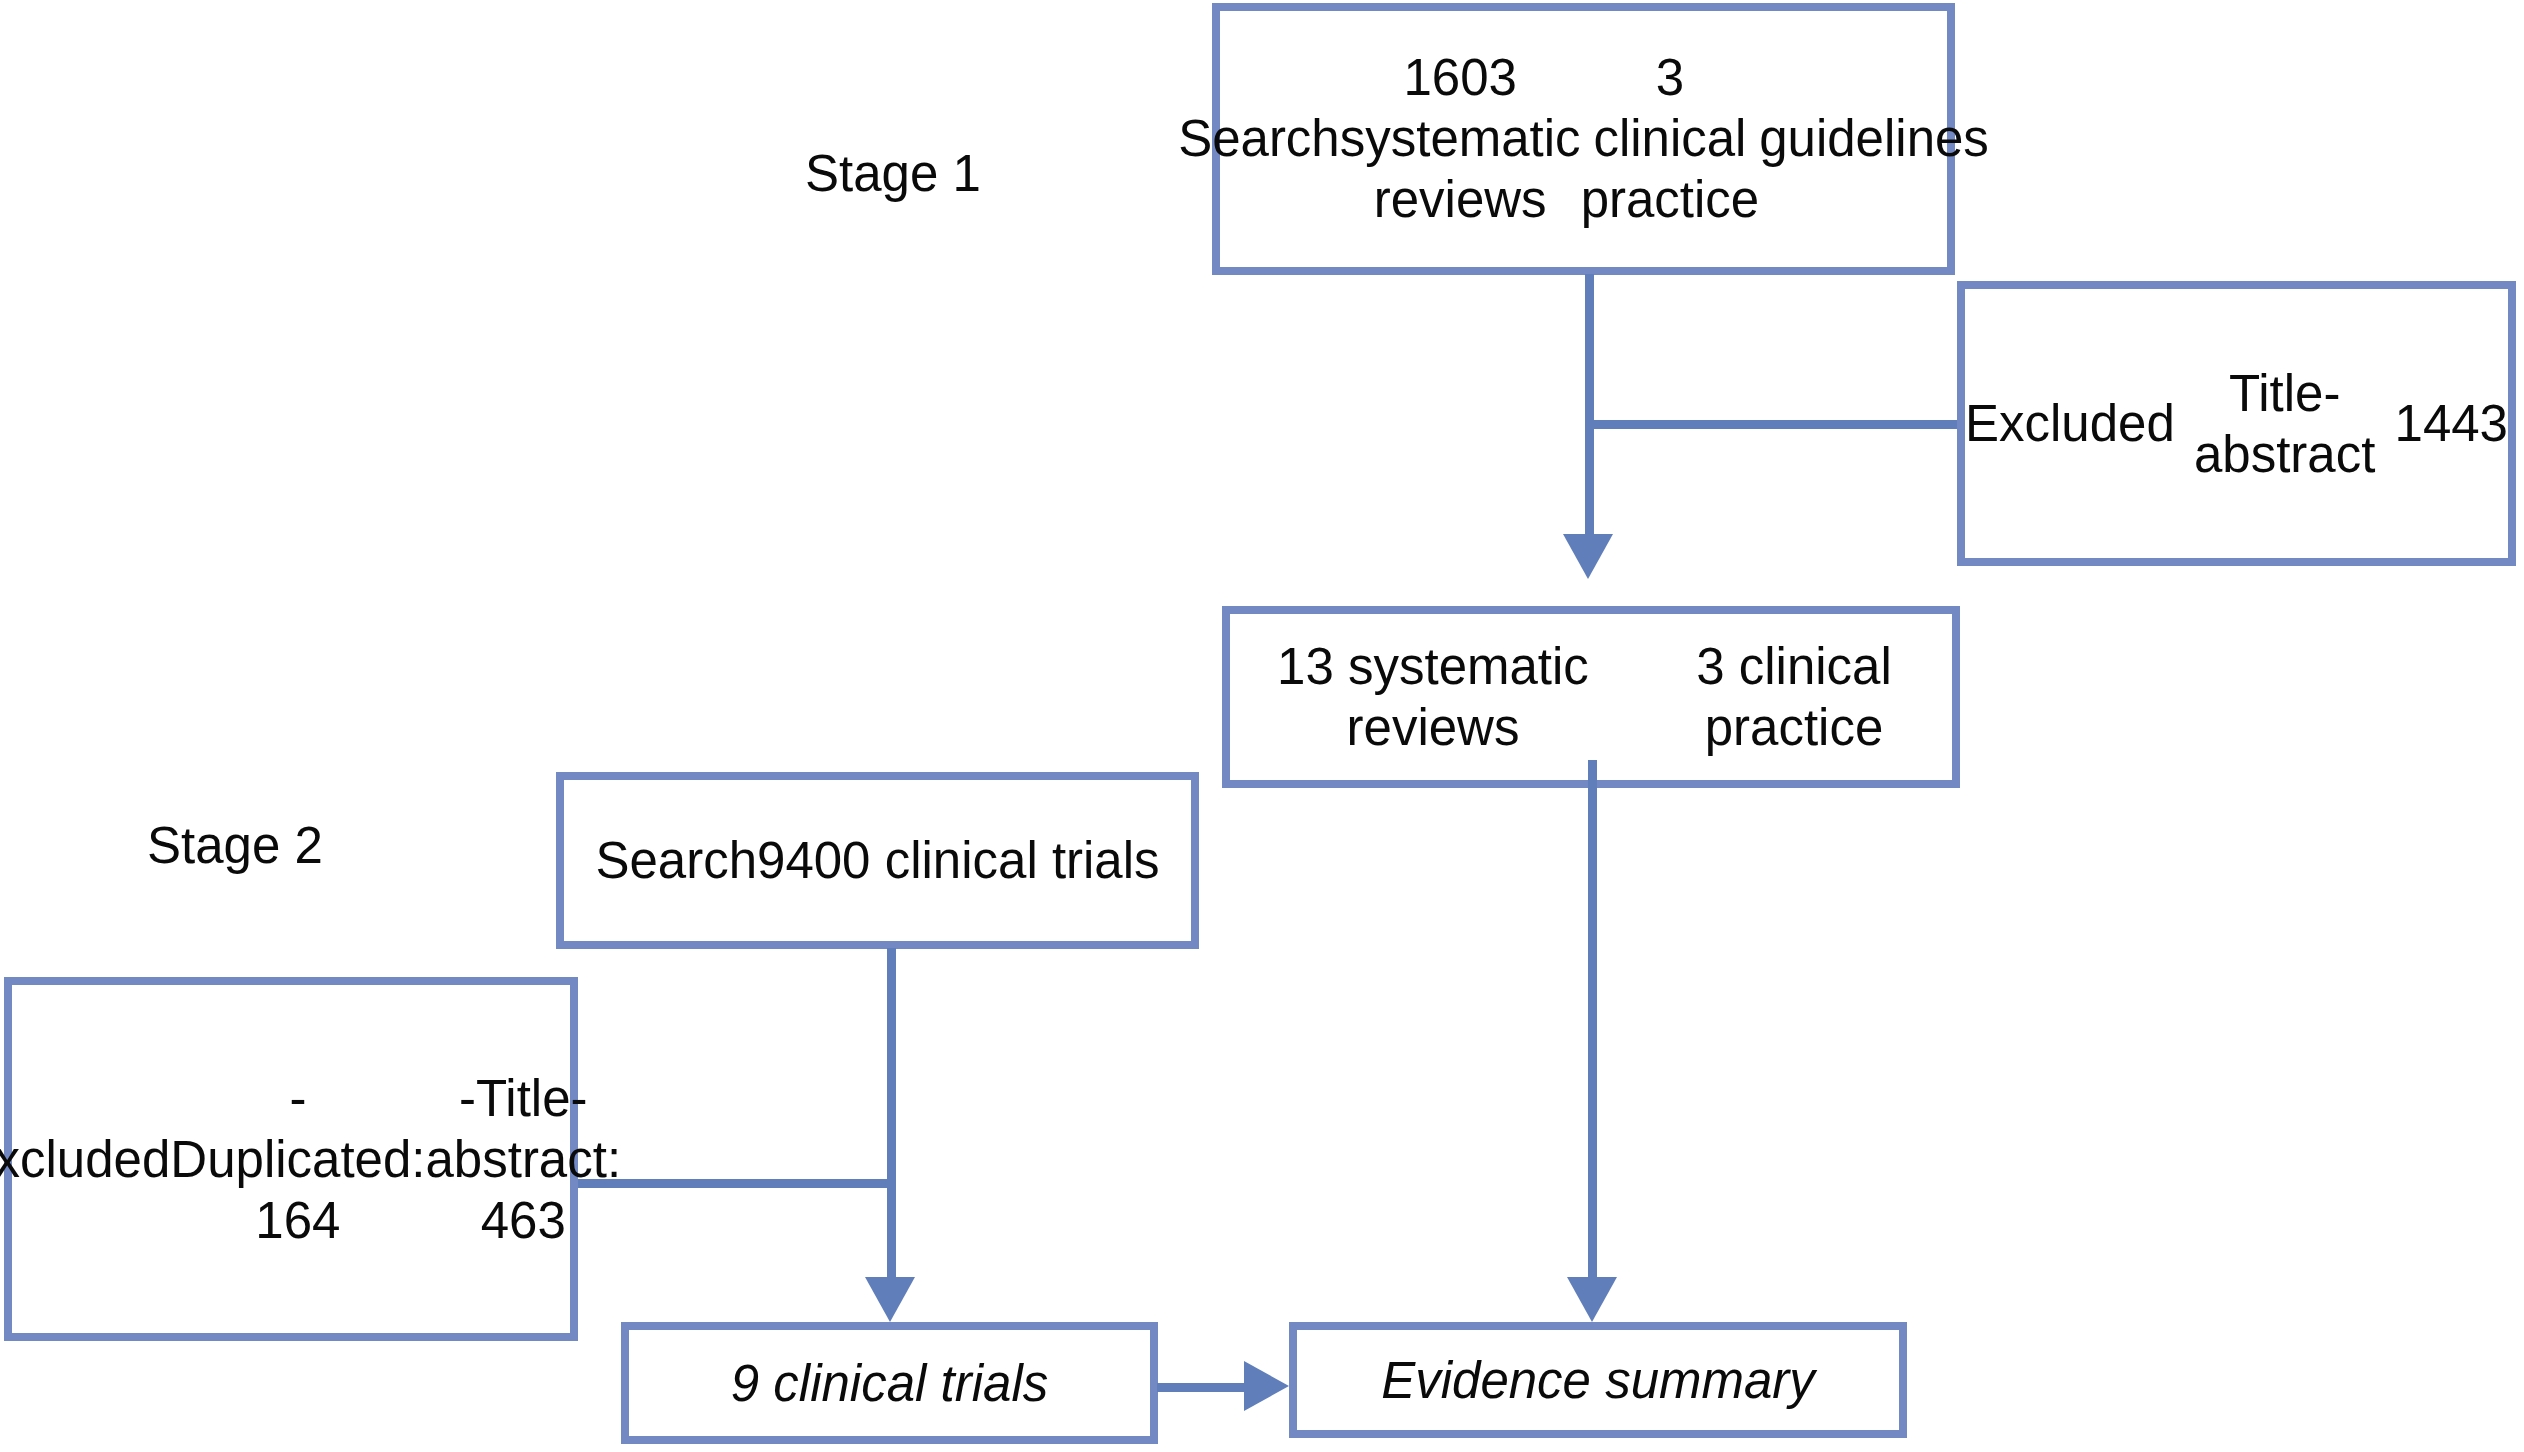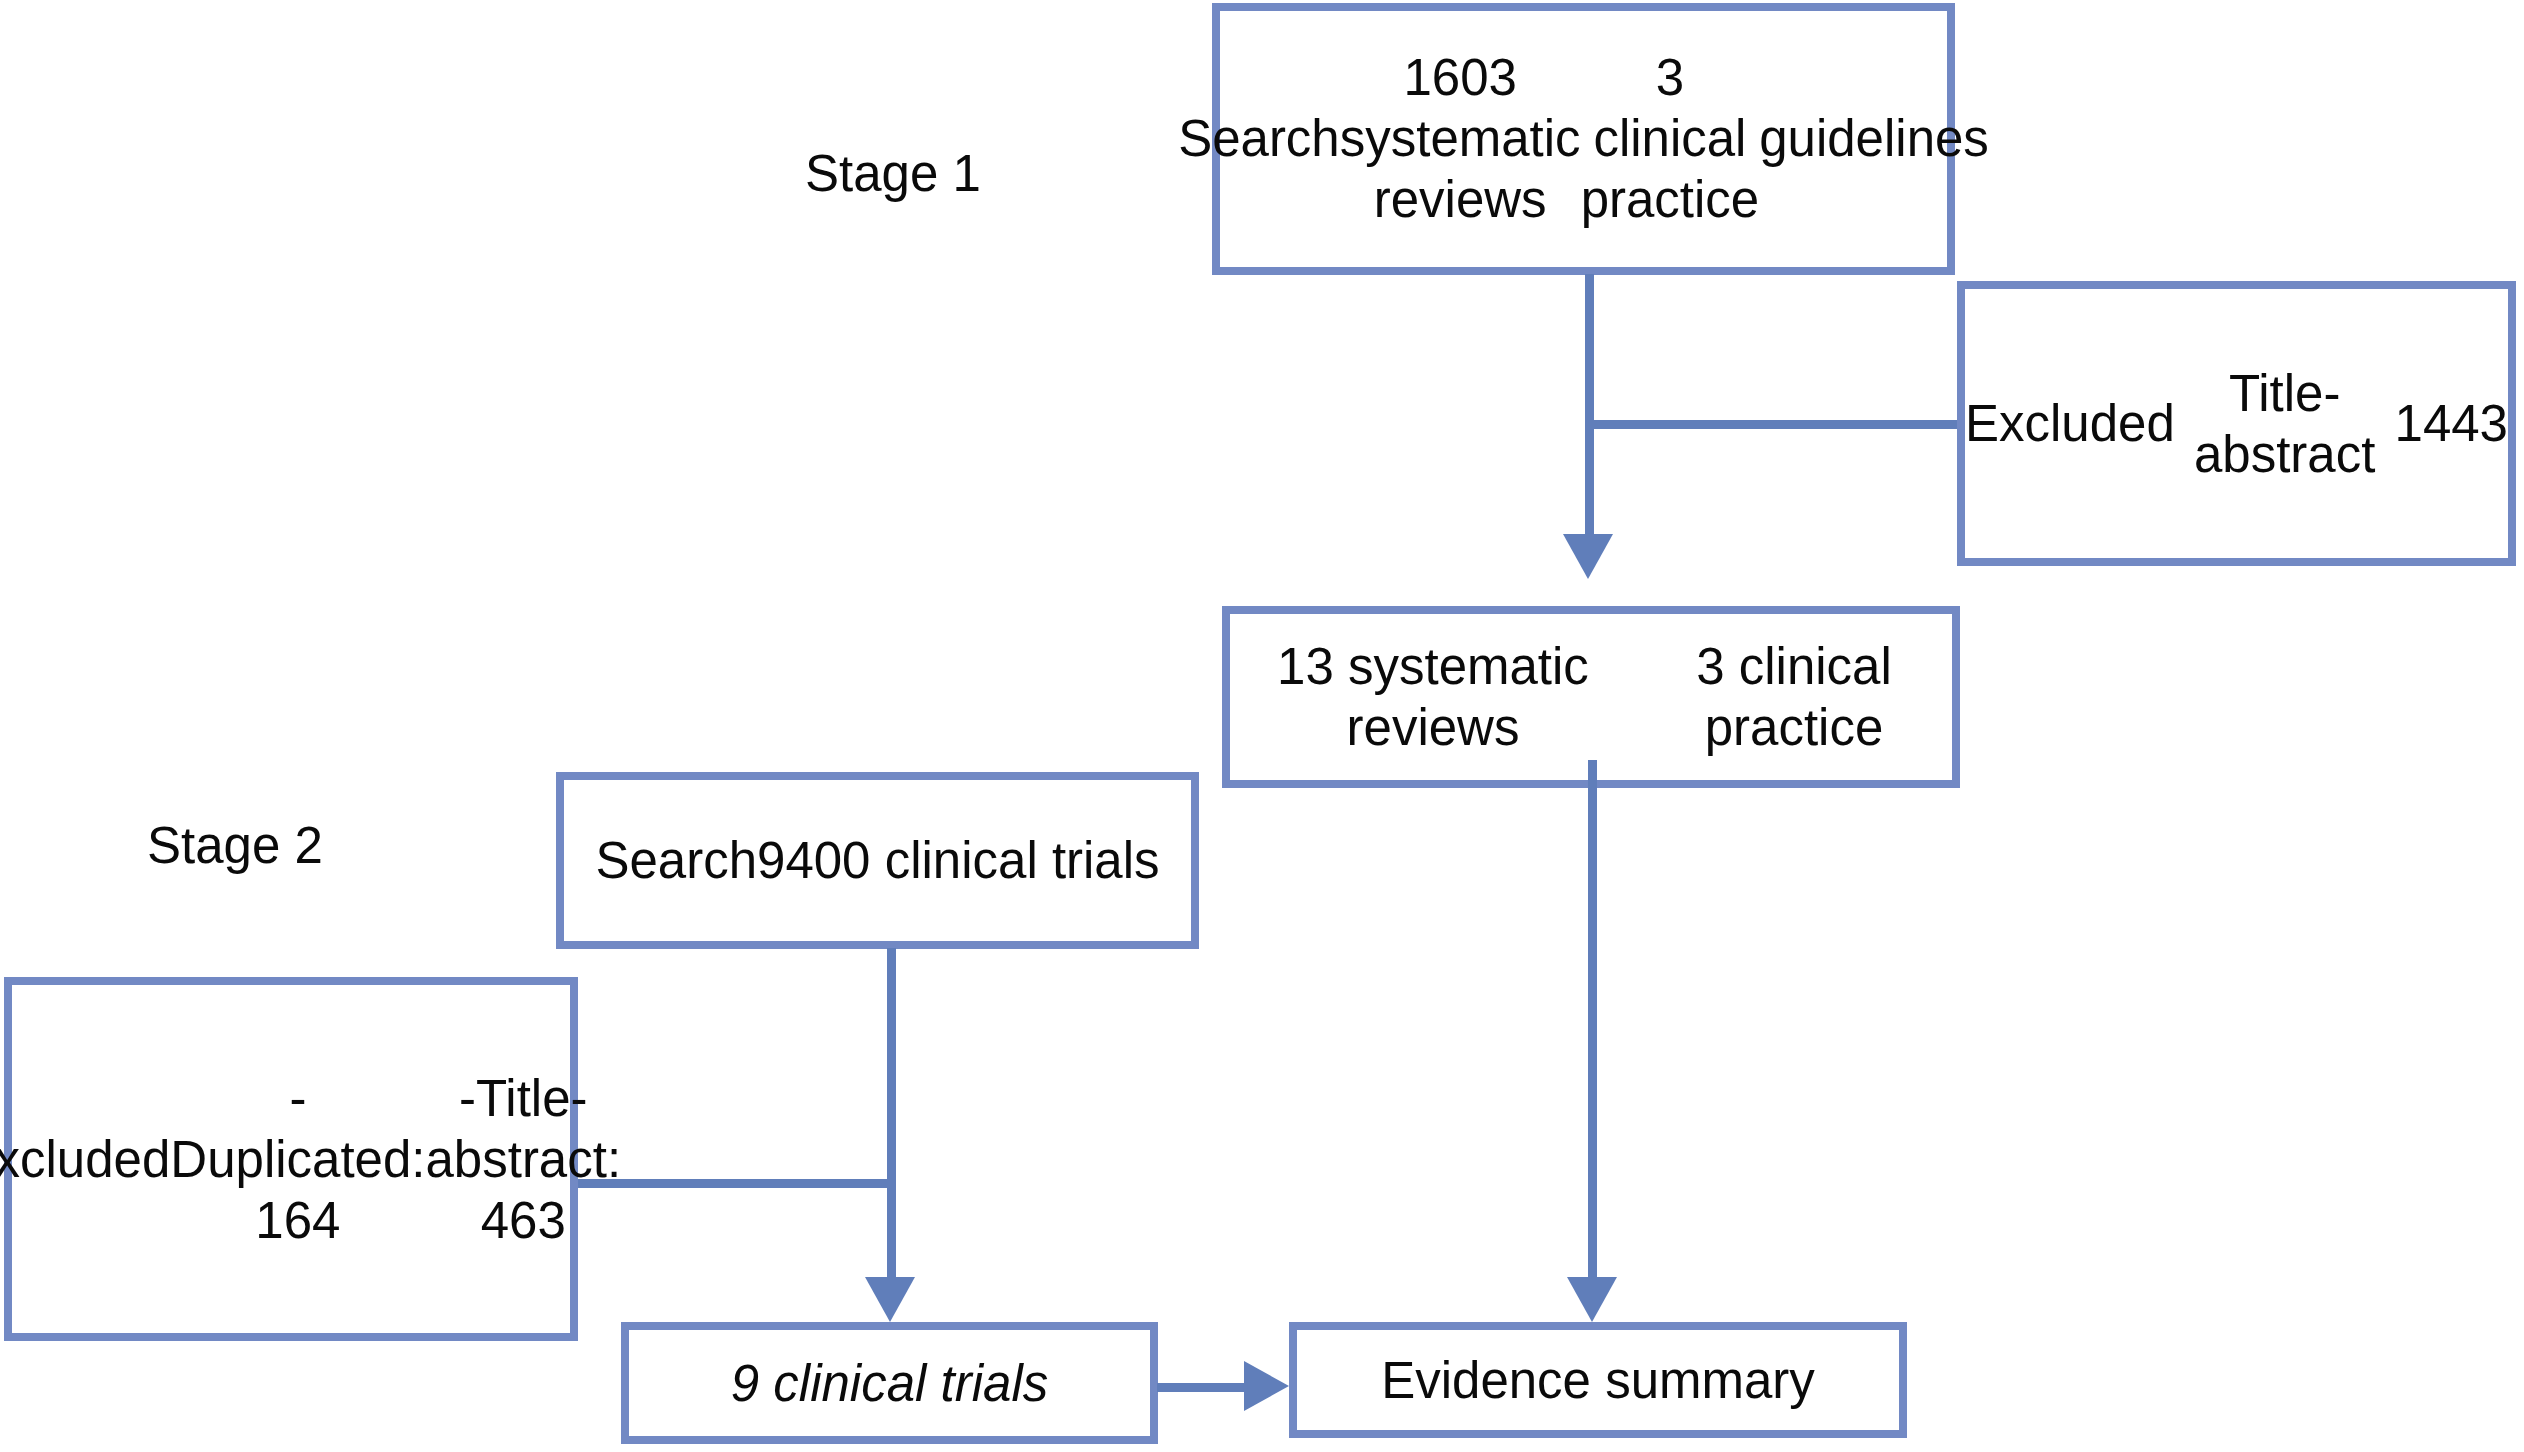--- a/index.html
+++ b/index.html
@@ -60,21 +60,21 @@
     border-left: 45px solid var(--connector);
   }
 
   
   .box-search-stage1   { left: 1212px; top: 2.8px;    width: 743px; height: 272px; }
   .box-excluded-stage1 { left: 1957px; top: 281px;  width: 559px; height: 285px; }
   .box-included-stage1 { left: 1222px; top: 606px;  width: 738px; height: 182px; }
   .box-search-stage2   { left: 556px;  top: 772px;  width: 643px; height: 177px; }
   .box-excluded-stage2 { left: 3.8px;    top: 977px; width: 574px; height: 364px; }
   .box-included-stage2 { left: 621px;  top: 1322px; width: 537px; height: 122px; font-style: italic; }
-  .box-evidence        { left: 1289px; top: 1322px; width: 618px; height: 116px; }
+  .box-evidence        { left: 1289px; top: 1322px; width: 618px; height: 116px; font-style: italic; }
 
   .label-stage1 { left: 805px; top: 143px; }
   .label-stage2 { left: 135px; top: 815px; margin-left: 12px; }
 
   
   .conn1-vertical   { left: 1585px; top: 274px;  width: 8.5px;   height: 261px; }
   .conn1-arrow      { left: 1563px; top: 534px; }
   .conn1-horizontal { left: 1588px; top: 420px;  width: 369px; height: 8.5px; }
 
   .conn3-vertical   { left: 1588px; top: 760px;  width: 8.5px;   height: 518px; }

